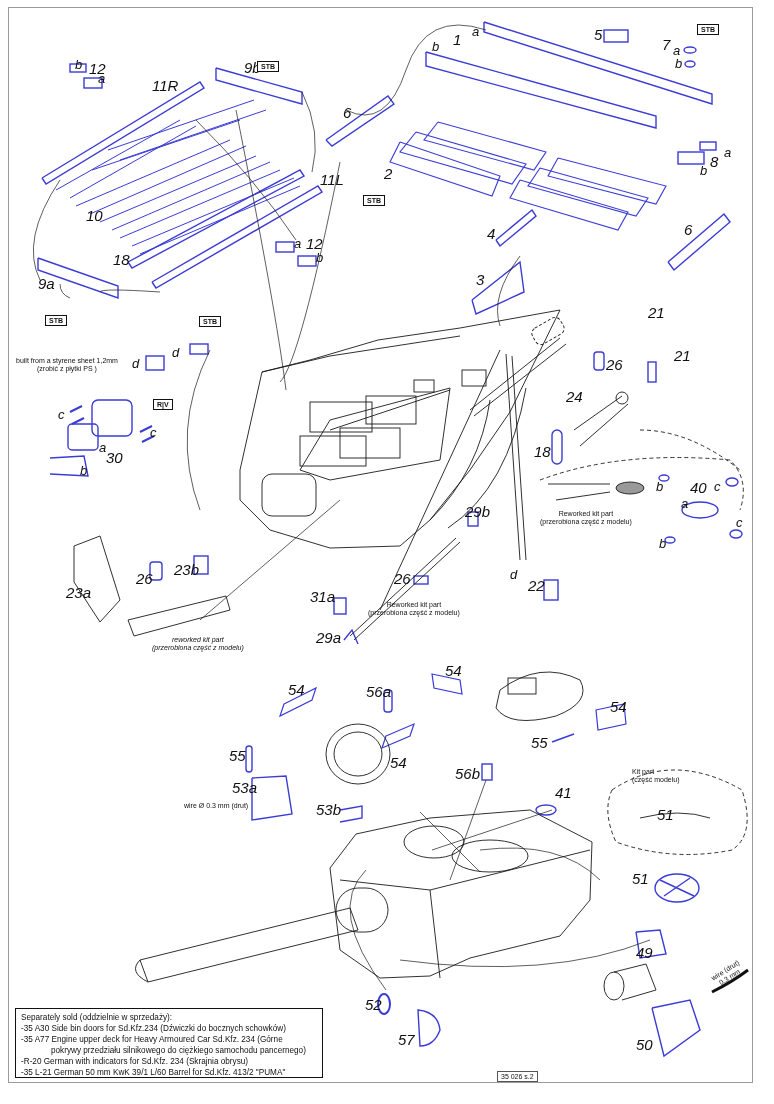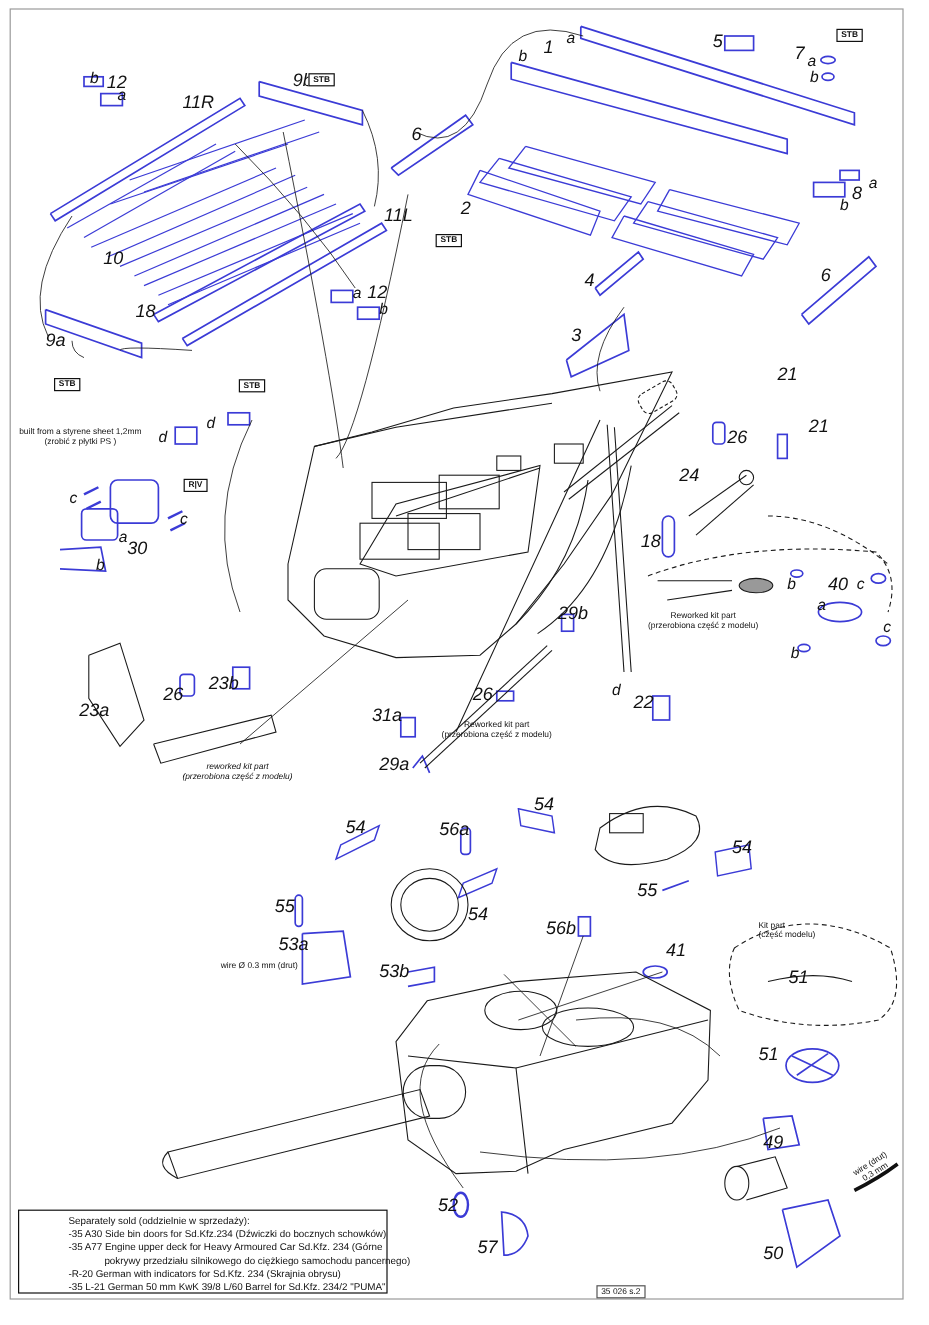--- a/index.html
+++ b/index.html
@@ -6,21 +6,21 @@
   body{width:774px;height:1104px;position:relative;overflow:hidden;font-family:"Liberation Sans",sans-serif;}
   #frame{position:absolute;left:8px;top:7px;width:745px;height:1076px;border:1px solid #9a9a9a;box-sizing:border-box;}
   svg#art{position:absolute;left:0;top:0;}
   .lbl{position:absolute;font-family:"Liberation Sans",sans-serif;font-style:italic;font-size:14px;color:#111;line-height:1;white-space:nowrap;}
   .lbl.big{font-size:15px;}
   .sub{position:absolute;font-family:"Liberation Sans",sans-serif;font-style:italic;font-size:13px;color:#111;line-height:1;}
   .box{position:absolute;border:1px solid #111;font-size:7px;font-weight:bold;padding:1px 3px;background:#fff;line-height:1;color:#111;}
   .note{position:absolute;font-size:7px;color:#111;text-align:center;line-height:1.15;white-space:nowrap;}
   .note.i{font-style:italic;}
   #legend{position:absolute;left:15px;top:1008px;width:308px;height:70px;border:1px solid #111;font-size:8.2px;line-height:11px;color:#111;padding:3px 5px;box-sizing:border-box;}
-  #legend div{white-space:nowrap;margin-left:36px;}
+  #legend div{white-space:nowrap;}
   #legend .ind{padding-left:30px;}
   #pageref{position:absolute;left:497px;top:1071px;border:1px solid #555;font-size:7px;padding:1px 3px;color:#111;}
 </style>
 </head>
 <body>
 
 <div id="frame"></div>
 
 <svg id="art" width="774" height="1104">
   <g fill="none" stroke="#3b3bd6" stroke-width="1.4">
@@ -399,16 +399,16 @@
   <div>Kit part</div>
   <div>(część modelu)</div>
 </div>
 
 <div id="legend">
   <div>Separately sold (oddzielnie w sprzedaży):</div>
   <div>-35 A30 Side bin doors for Sd.Kfz.234 (Dźwiczki do bocznych schowków)</div>
   <div>-35 A77 Engine upper deck for Heavy Armoured Car Sd.Kfz. 234 (Górne</div>
   <div class="ind">pokrywy przedziału silnikowego do ciężkiego samochodu pancernego)</div>
   <div>-R-20 German with indicators for Sd.Kfz. 234 (Skrajnia obrysu)</div>
-  <div>-35 L-21  German 50 mm KwK 39/8 L/60 Barrel for Sd.Kfz. 234/2 "PUMA"</div>
+  <div>-35 L-21  German 50 mm KwK 39/1 L/60 Barrel for Sd.Kfz. 413/2 "PUMA"</div>
 </div>
 
 <div id="pageref">35 026 s.2</div>
 
 </body></html>

